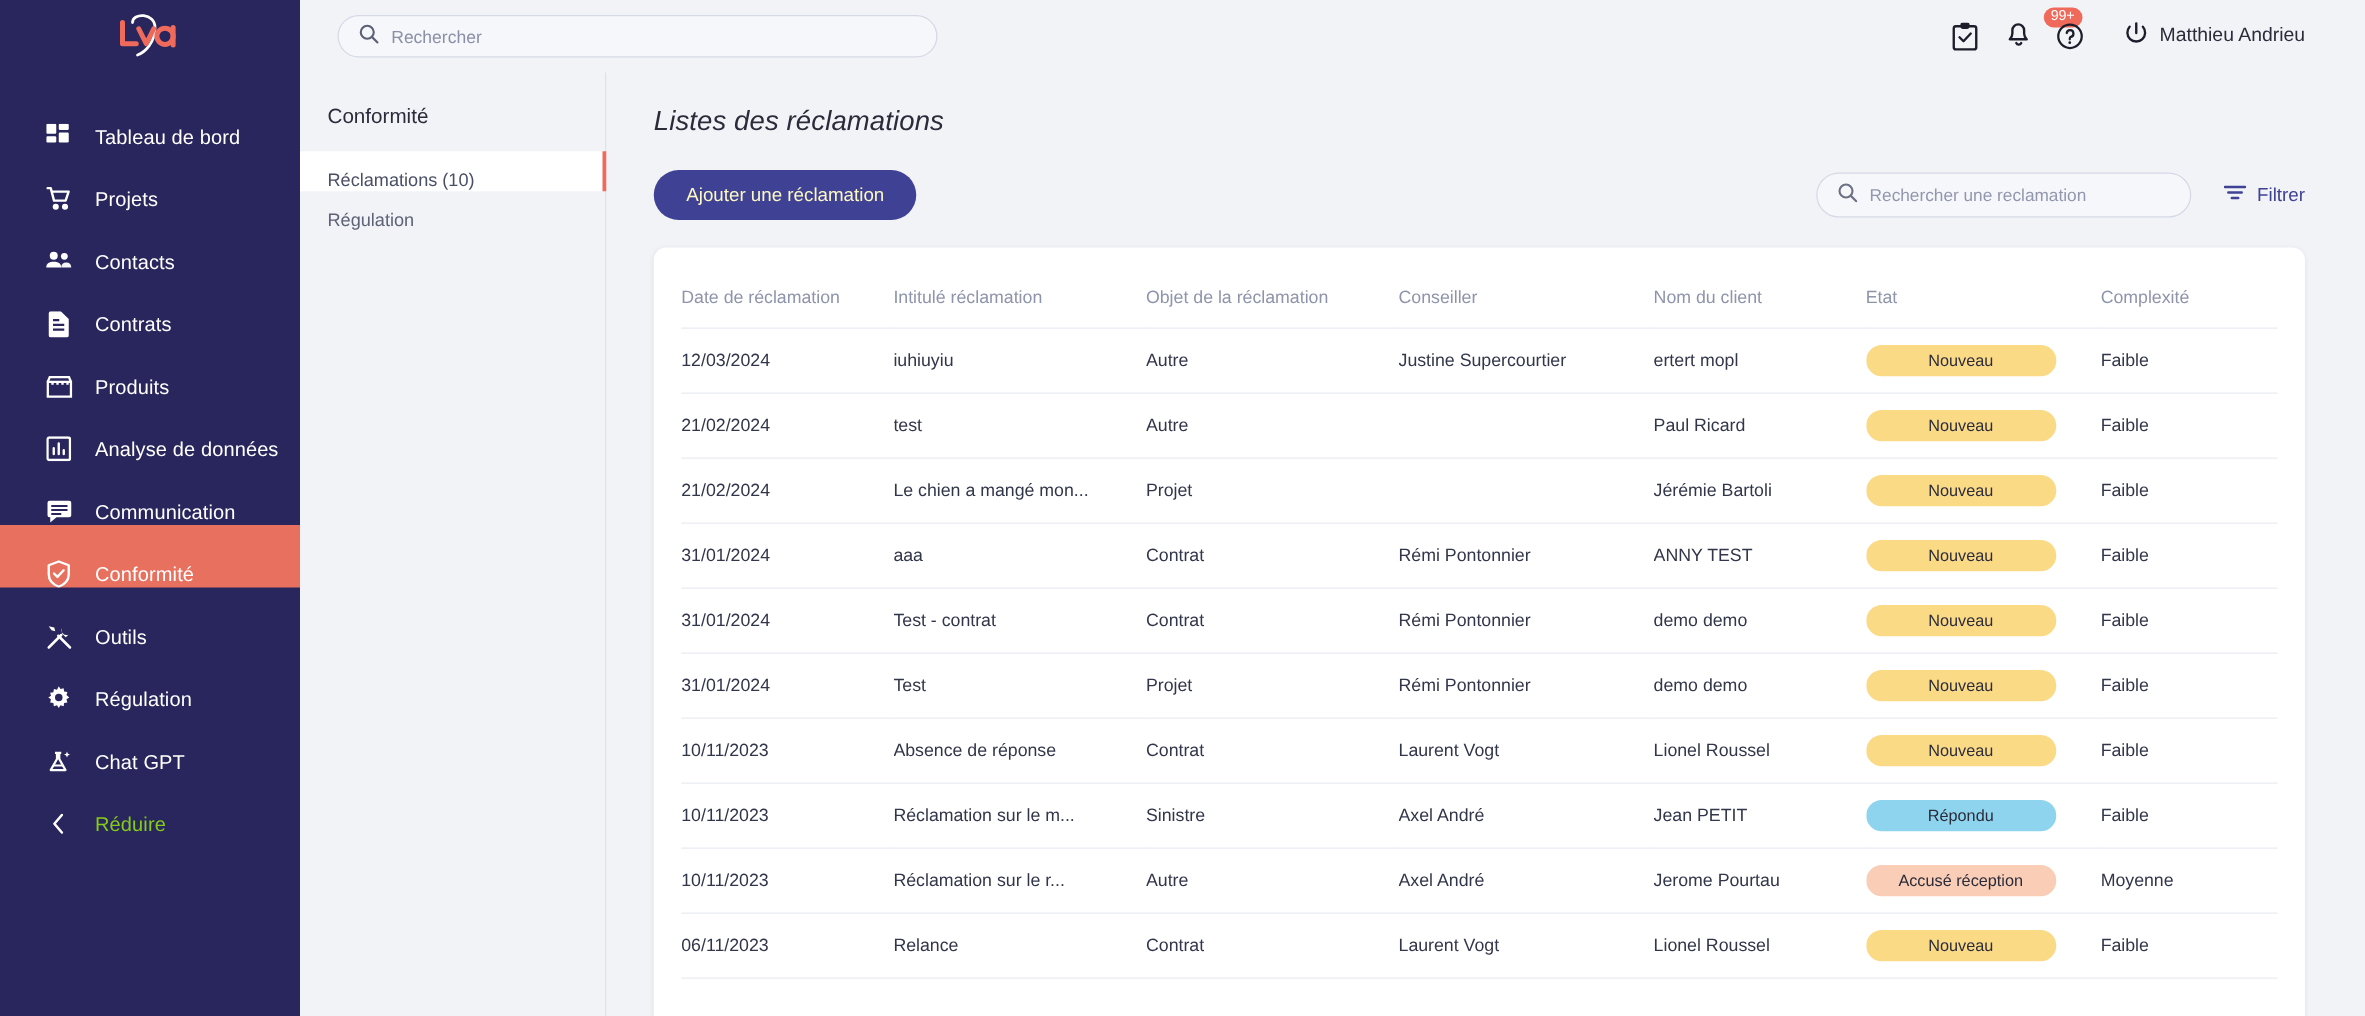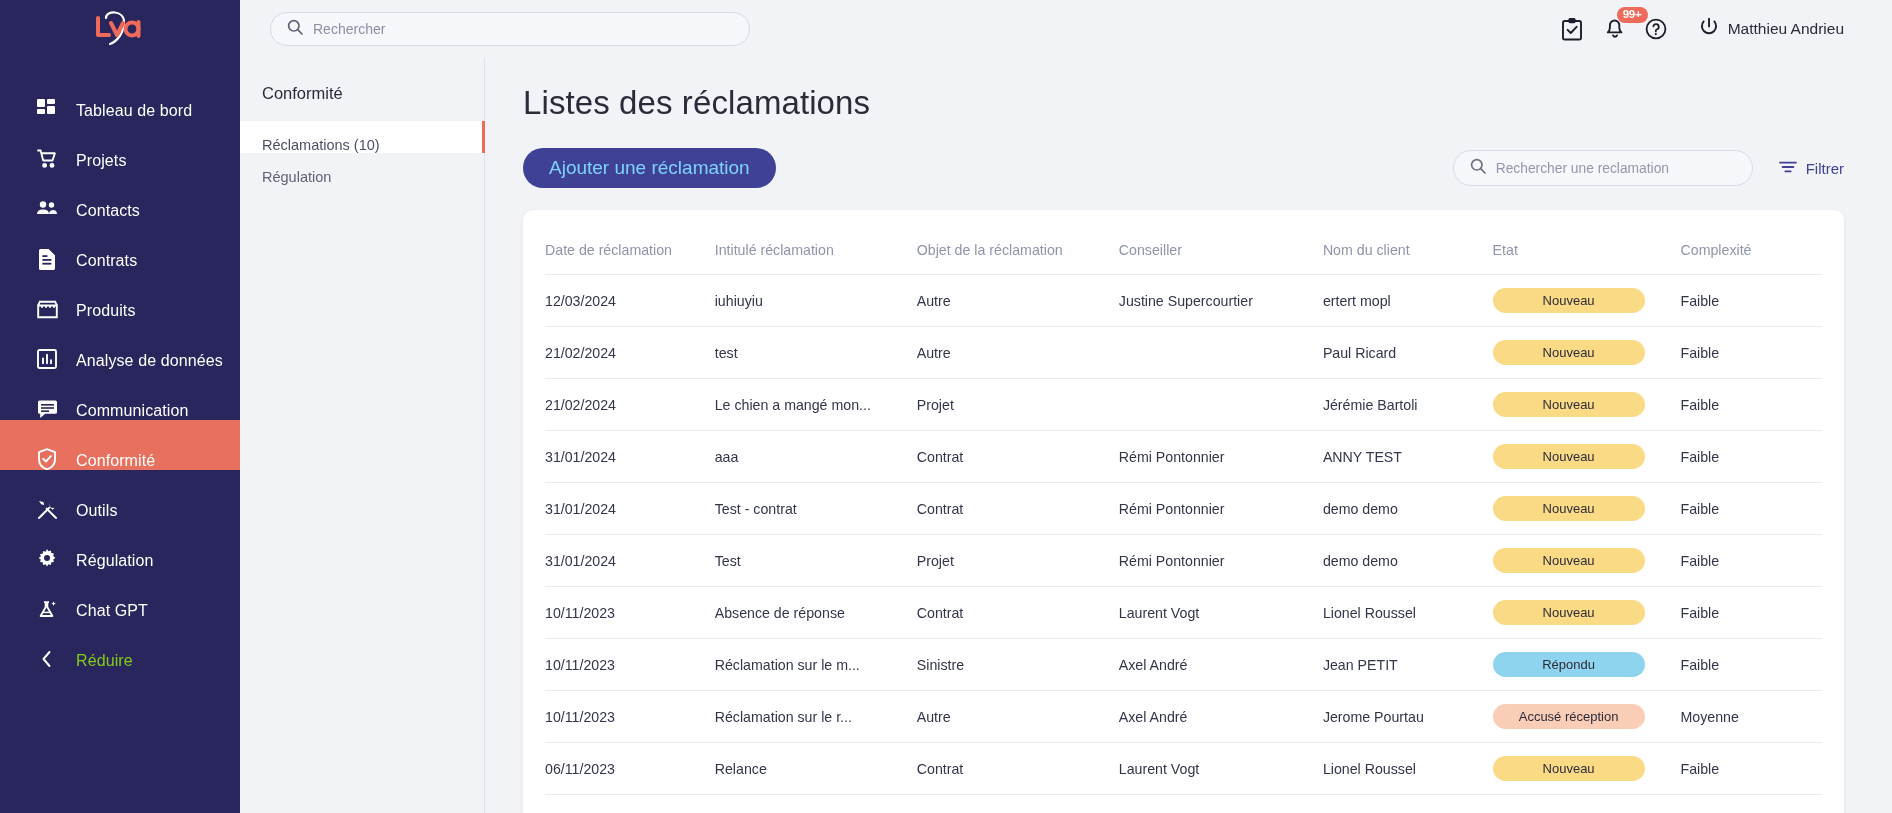--- a/index.html
+++ b/index.html
@@ -58,23 +58,23 @@
     border: 0; outline: 0; background: transparent;
     font-family: "Liberation Sans", sans-serif;
     font-size: 14px; color: #4b4f63; width: 100%;
   }
   .global-search input::placeholder { color: #8b8fa6; }
   .topbar-spacer { flex: 1; }
   .topbar-icons { display: flex; align-items: center; gap: 22px; }
   .tb-icon { cursor: pointer; display: flex; align-items: center; position: relative; }
   .bell-wrap { position: relative; display: flex; align-items: center; }
   .badge-99 {
-    position: absolute; left: 12px; top: -9px;
+    position: absolute; left: 30px; top: -9px;
     background: #ef6a5a; color: #fff;
-    font-size: 11.5px; font-weight: bold;
+    font-size: 11.5px; font-weight: normal;
     border-radius: 9px; padding: 1px 6px 2px 6px;
     line-height: 13px; letter-spacing: -.2px;
   }
   .help-icon { margin-left: -2px; }
   .user {
     display: flex; align-items: center; gap: 9px;
     font-size: 15.5px; color: #2b2b3a; cursor: pointer; margin-left: 10px;
   }
 
   
@@ -95,29 +95,29 @@
   }
   .subnav-item.active {
     background: #ffffff; color: #4a4f66; font-weight: normal;
   }
   .subnav-item.active::after {
     content: ""; position: absolute; right: -1px; top: 0;
     width: 3px; height: 100%; background: #ef6a5a;
   }
 
   .page { flex: 1; padding: 26px 48px 0 38px; min-width: 0; overflow: hidden; }
-  .page-title { font-size: 33px; color: #2b2b3a; font-weight: normal; letter-spacing: .1px; }
+  .page-title { font-size: 22px; color: #2b2b3a; font-weight: normal; letter-spacing: .1px; font-style: italic; }
 
   .actions {
     display: flex; align-items: center; margin-top: 26px;
   }
   .btn-primary {
-    background: #3f4195; color: #7dd3fc; border: 0;
+    background: #3f4195; color: #fef9c3; border: 0;
     border-radius: 20px; height: 40px; padding: 0 26px;
-    font-size: 19px; font-family: "Liberation Sans", sans-serif;
+    font-size: 15px; font-family: "Liberation Sans", sans-serif;
     cursor: pointer;
   }
   .actions-spacer { flex: 1; }
   .table-search {
     width: 300px; height: 36px; border: 1px solid #d6d9e6;
     border-radius: 19px; background: #f6f7fa;
     display: flex; align-items: center; gap: 10px; padding: 0 16px;
   }
   .table-search input {
     border: 0; outline: 0; background: transparent;

